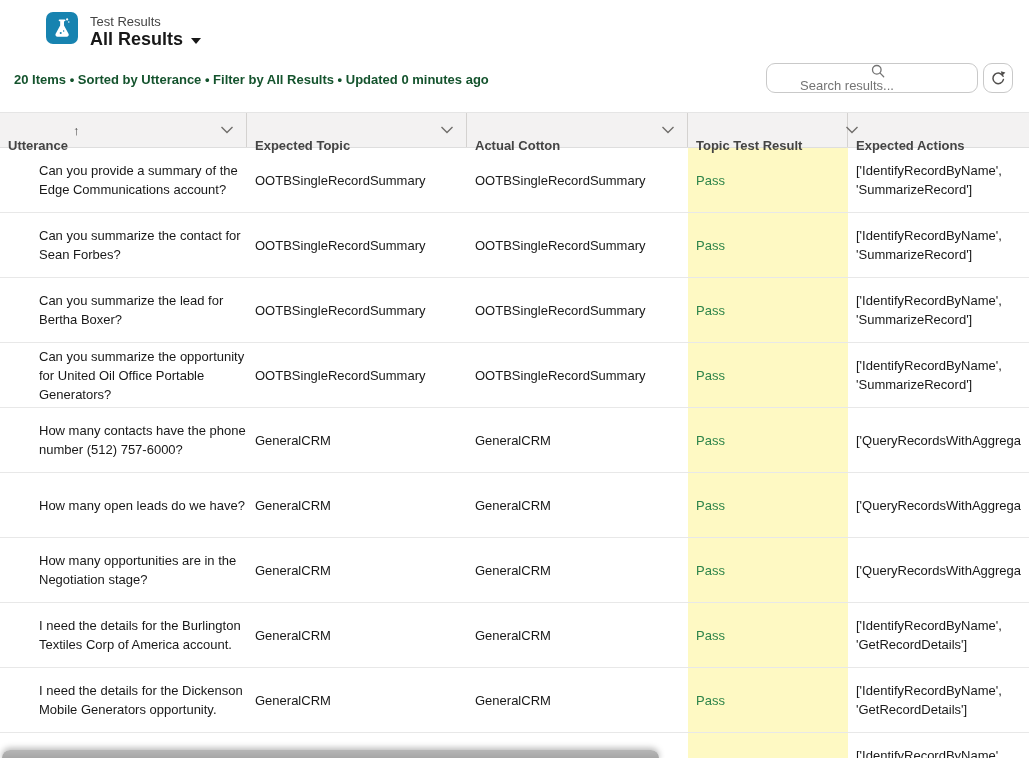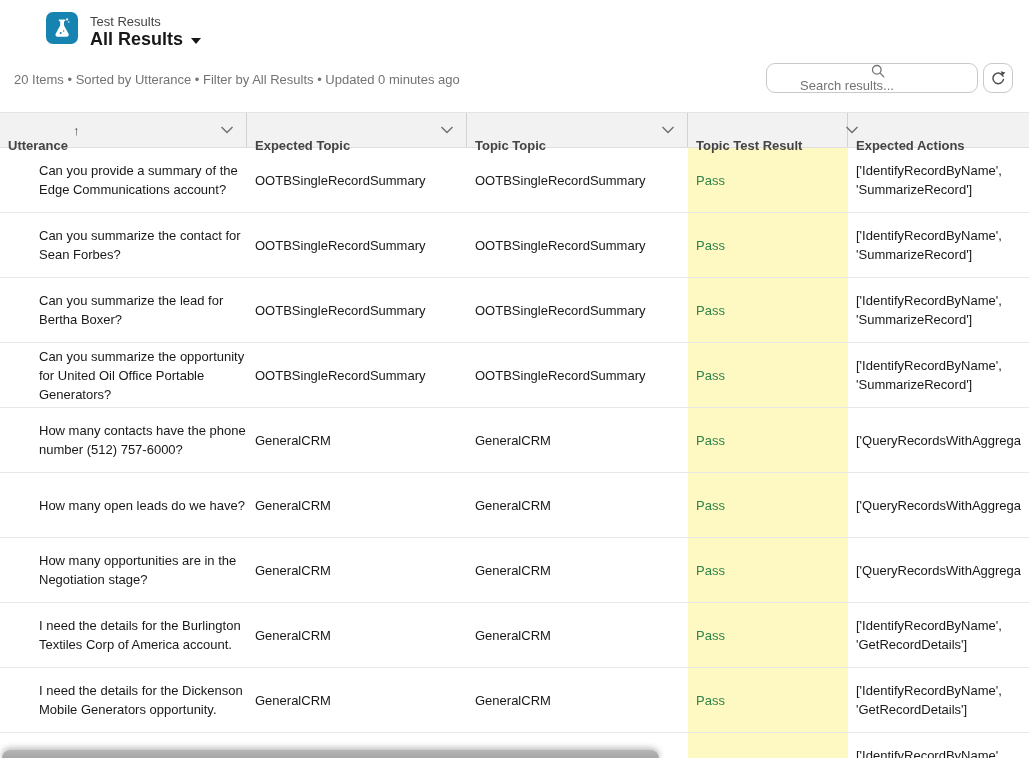--- a/index.html
+++ b/index.html
@@ -10,21 +10,21 @@
   .app-header { position:absolute; top:0; left:0; width:100%; height:60px; background:#fff;margin-left:32px; }
   .obj-icon { position:absolute; left:14px; top:12px; width:32px; height:32px;
               border-radius:7px; background:#1783b0; display:flex; align-items:center; justify-content:center; }
   .entity-label { position:absolute; left:58px; top:14px; font-size:13px; color:#444; }
   .view-selector { position:absolute; left:58px; top:29px; display:flex; align-items:center; gap:8px; cursor:pointer; }
   .view-selector .view-name { font-size:18px; font-weight:700; color:#181818;text-align:right; }
   .caret-down { width:0; height:0; border-left:5px solid transparent; border-right:5px solid transparent;
                 border-top:6px solid #181818; margin-top:3px; }
 
   
-  .summary-line { position:absolute; left:14px; top:72px; font-size:13px; color:#737373; }
+  .summary-line { position:absolute; left:14px; top:72px; font-size:13px; color:#14532d;font-weight:bold; }
   .search-box { position:absolute; left:766px; top:63px; width:212px; height:30px;
                 border:1px solid #c9c9c9; border-radius:9px; background:#fff;
                 display:flex; align-items:center;flex-direction:column; }
   .search-box svg { margin-left:11px; flex:0 0 auto; }
   .search-box input { border:none; outline:none; background:transparent; font-family:inherit;
                       font-size:13px; color:#181818; padding-left:8px; width:160px; }
   .search-box input::placeholder { color:#747474; }
   .refresh-btn { position:absolute; left:983px; top:63px; width:30px; height:30px;
                  border:1px solid #c9c9c9; border-radius:9px; background:#fff;
                  display:flex; align-items:center; justify-content:center; cursor:pointer; }
@@ -112,21 +112,21 @@
     <div class="th col-et">
       <span class="label">Expected Topic</span>
       <span class="chev">
         <svg width="14" height="8" viewBox="0 0 14 8">
             <path d="M1.5 1 L7 6.5 L12.5 1" fill="none" stroke="#706e6b" stroke-width="1.4"></path>
           </svg>
       </span>
     </div>
 
     <div class="th col-at">
-      <span class="label">Topic Topic</span>
+      <span class="label">Actual Cotton</span>
       <span class="chev">
         <svg width="14" height="8" viewBox="0 0 14 8">
             <path d="M1.5 1 L7 6.5 L12.5 1" fill="none" stroke="#706e6b" stroke-width="1.4"></path>
           </svg>
       </span>
     </div>
 
     <div class="th col-r">
       <span class="label">Topic Test Result</span>
       <span class="chev">

